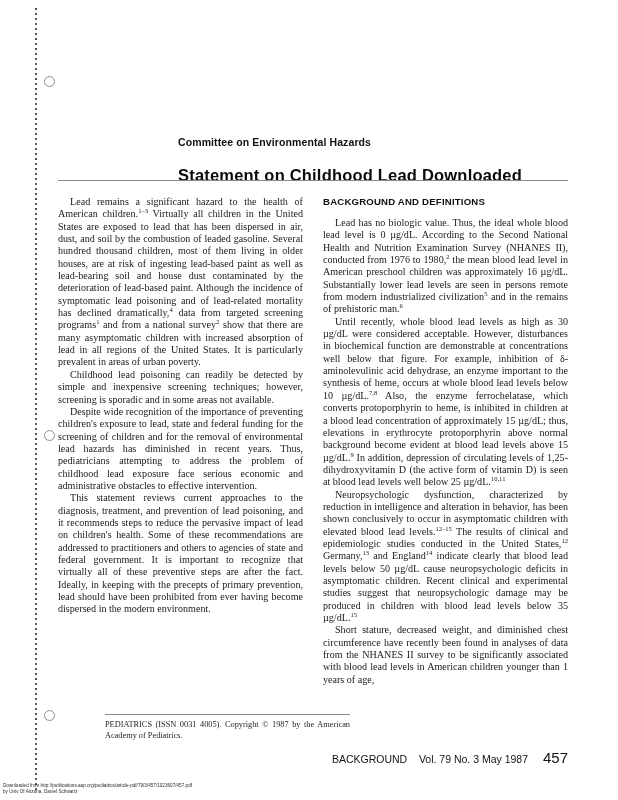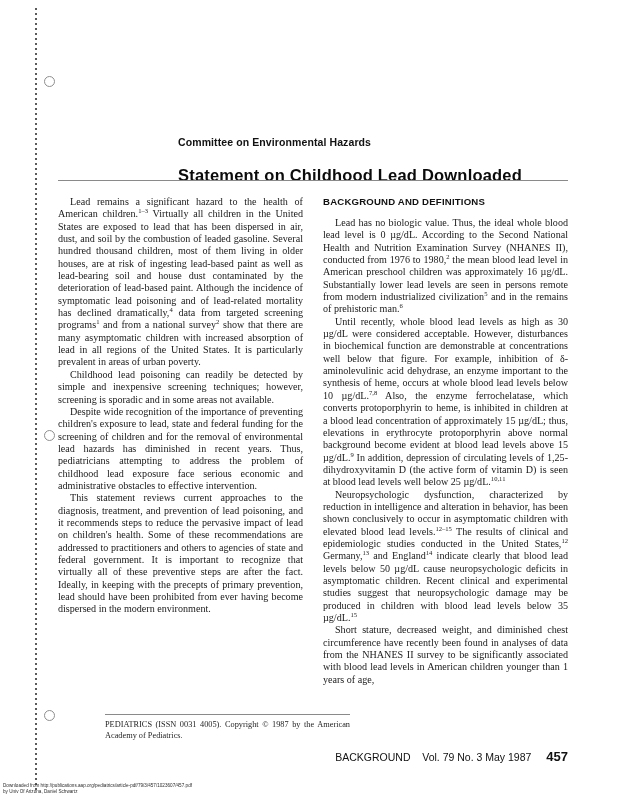--- a/index.html
+++ b/index.html
@@ -147,23 +147,23 @@
     left: 323px;
     top: 749px;
     width: 245px;
     text-align: right;
     font-family: "Liberation Sans", sans-serif;
     font-size: 10.5px;
     color: #121212;
     white-space: nowrap;
   }
   #running-foot .page-no {
-    font-weight: bold;
+    font-weight: normal;
     margin-left: 12px;
-    font-size: 13px;
+    font-size: 15px;
   }
 
   
   #download-stamp {
     position: absolute;
     left: 3px;
     top: 783px;
     font-family: "Liberation Sans", sans-serif;
     font-size: 4.6px;
     line-height: 5.6px;

